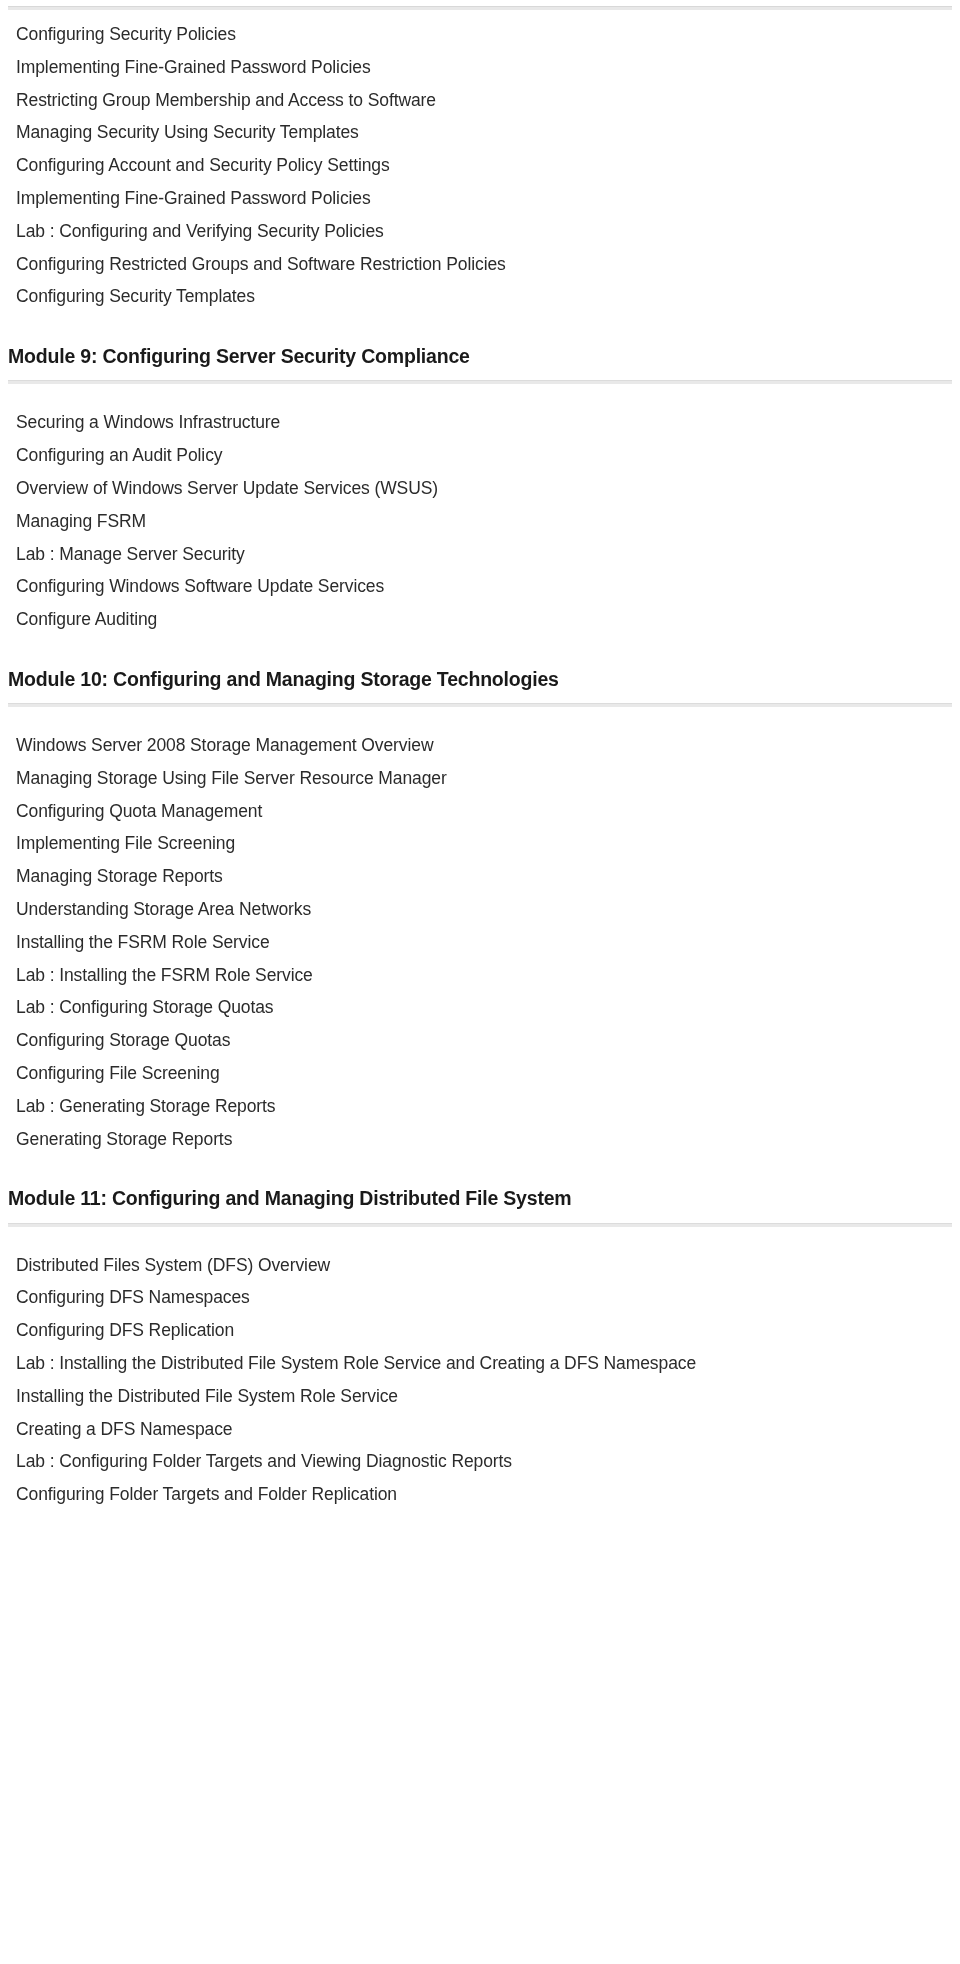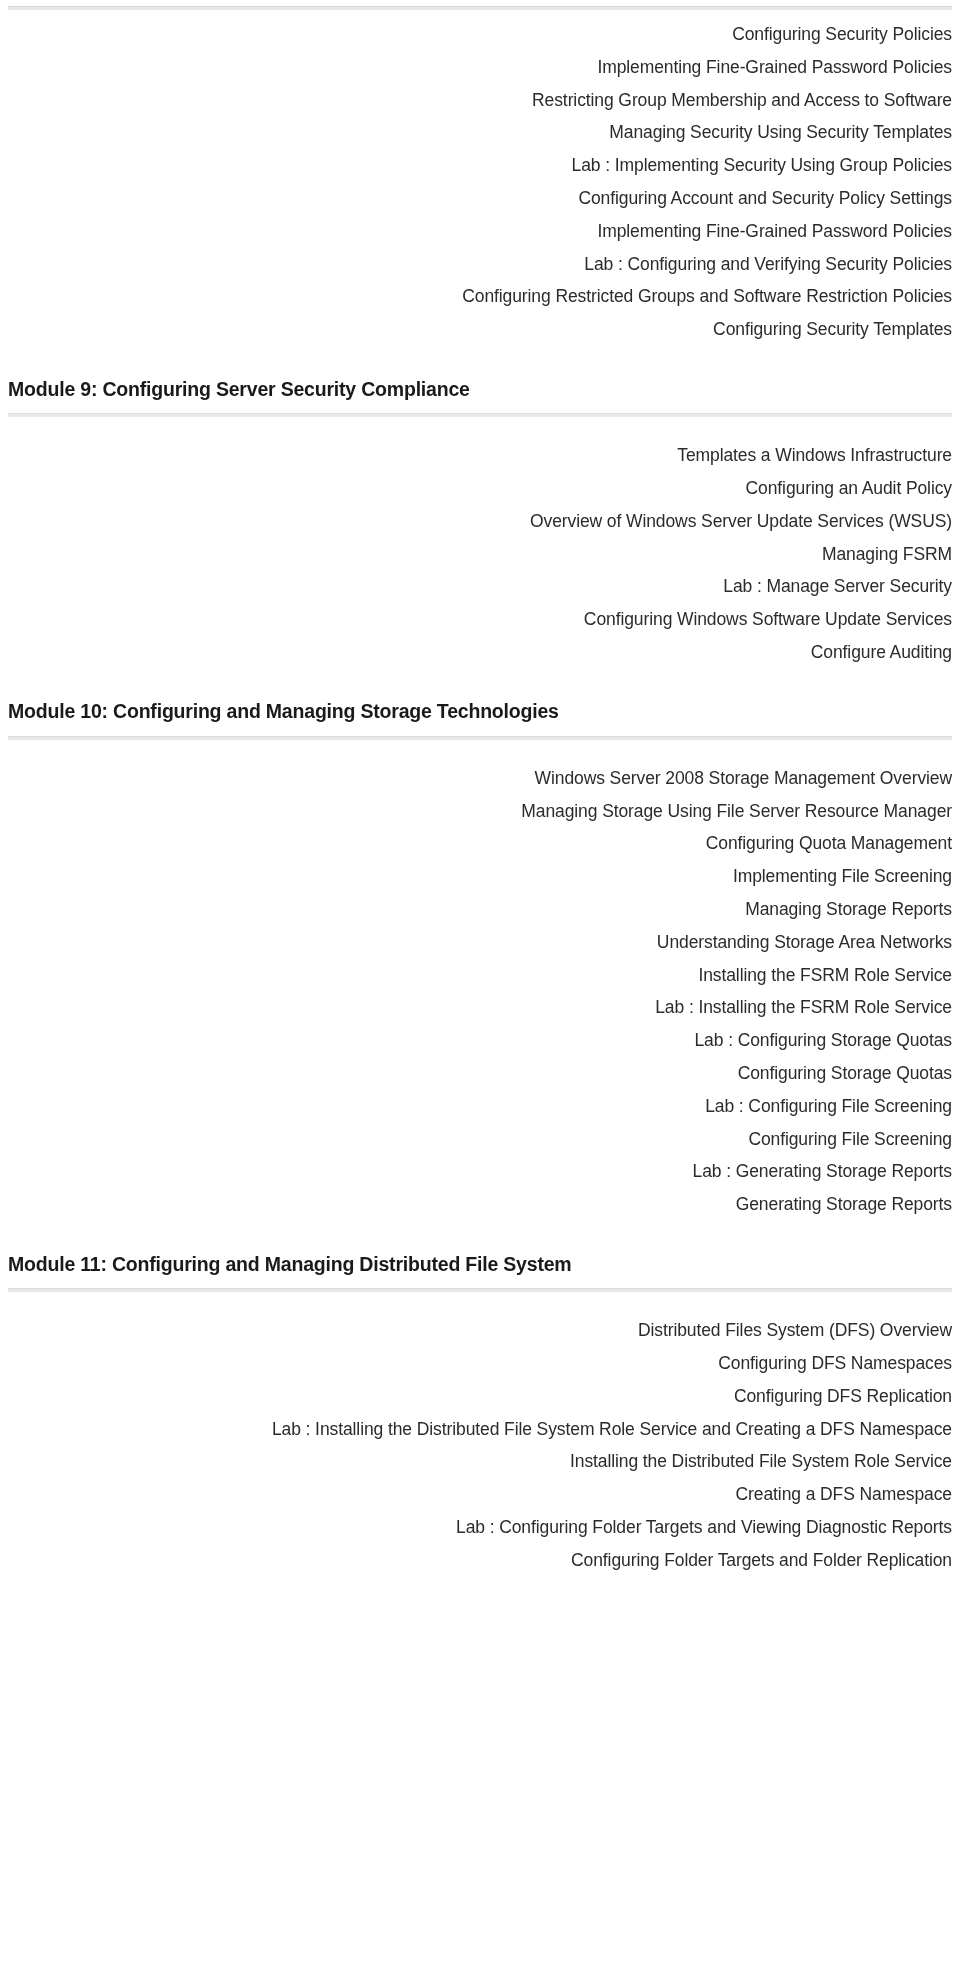--- a/index.html
+++ b/index.html
@@ -30,23 +30,22 @@
     height: 3px;
     background: #e8e8e8;
     border-top: 1px solid #d8d8d8;
   }
   .content {
     padding: 26px 8px 0 8px;
   }
   
   .topic-list {
     list-style: none;
-    margin: 0;
+    margin: 8px;
     padding: 0;
-    text-align: right;
   }
   .topic {
     font-size: 17.5px;
     line-height: 1;
     color: #2b2b2b;
     padding: 0;
     margin: 0 0 15.3px 0;
     white-space: nowrap;
     letter-spacing: -0.1px;
   }
@@ -83,35 +82,34 @@
   <div class="top-rule"></div>
 
   <div class="content">
     <div id="sections-root">
         <div class="outline-section">
           <ul class="topic-list section-body">
             <li class="topic">Configuring Security Policies</li>
             <li class="topic">Implementing Fine-Grained Password Policies</li>
             <li class="topic">Restricting Group Membership and Access to Software</li>
             <li class="topic">Managing Security Using Security Templates</li>
-            <li class="topic">Lab : Implementing Security Using Group Policies</li>
             <li class="topic">Configuring Account and Security Policy Settings</li>
             <li class="topic">Implementing Fine-Grained Password Policies</li>
             <li class="topic">Lab : Configuring and Verifying Security Policies</li>
             <li class="topic">Configuring Restricted Groups and Software Restriction Policies</li>
             <li class="topic">Configuring Security Templates</li>
           </ul>
         </div>
         <div class="outline-section">
           <div class="module-block">
             <h2 class="module-title">Module 9: Configuring Server Security Compliance</h2>
             <div class="module-rule"></div>
           </div>
           <ul class="topic-list section-body">
-            <li class="topic">Templates a Windows Infrastructure</li>
+            <li class="topic">Securing a Windows Infrastructure</li>
             <li class="topic">Configuring an Audit Policy</li>
             <li class="topic">Overview of Windows Server Update Services (WSUS)</li>
             <li class="topic">Managing FSRM</li>
             <li class="topic">Lab : Manage Server Security</li>
             <li class="topic">Configuring Windows Software Update Services</li>
             <li class="topic">Configure Auditing</li>
           </ul>
         </div>
         <div class="outline-section">
           <div class="module-block">
@@ -122,21 +120,20 @@
             <li class="topic">Windows Server 2008 Storage Management Overview</li>
             <li class="topic">Managing Storage Using File Server Resource Manager</li>
             <li class="topic">Configuring Quota Management</li>
             <li class="topic">Implementing File Screening</li>
             <li class="topic">Managing Storage Reports</li>
             <li class="topic">Understanding Storage Area Networks</li>
             <li class="topic">Installing the FSRM Role Service</li>
             <li class="topic">Lab : Installing the FSRM Role Service</li>
             <li class="topic">Lab : Configuring Storage Quotas</li>
             <li class="topic">Configuring Storage Quotas</li>
-            <li class="topic">Lab : Configuring File Screening</li>
             <li class="topic">Configuring File Screening</li>
             <li class="topic">Lab : Generating Storage Reports</li>
             <li class="topic">Generating Storage Reports</li>
           </ul>
         </div>
         <div class="outline-section">
           <div class="module-block">
             <h2 class="module-title">Module 11: Configuring and Managing Distributed File System</h2>
             <div class="module-rule"></div>
           </div>

